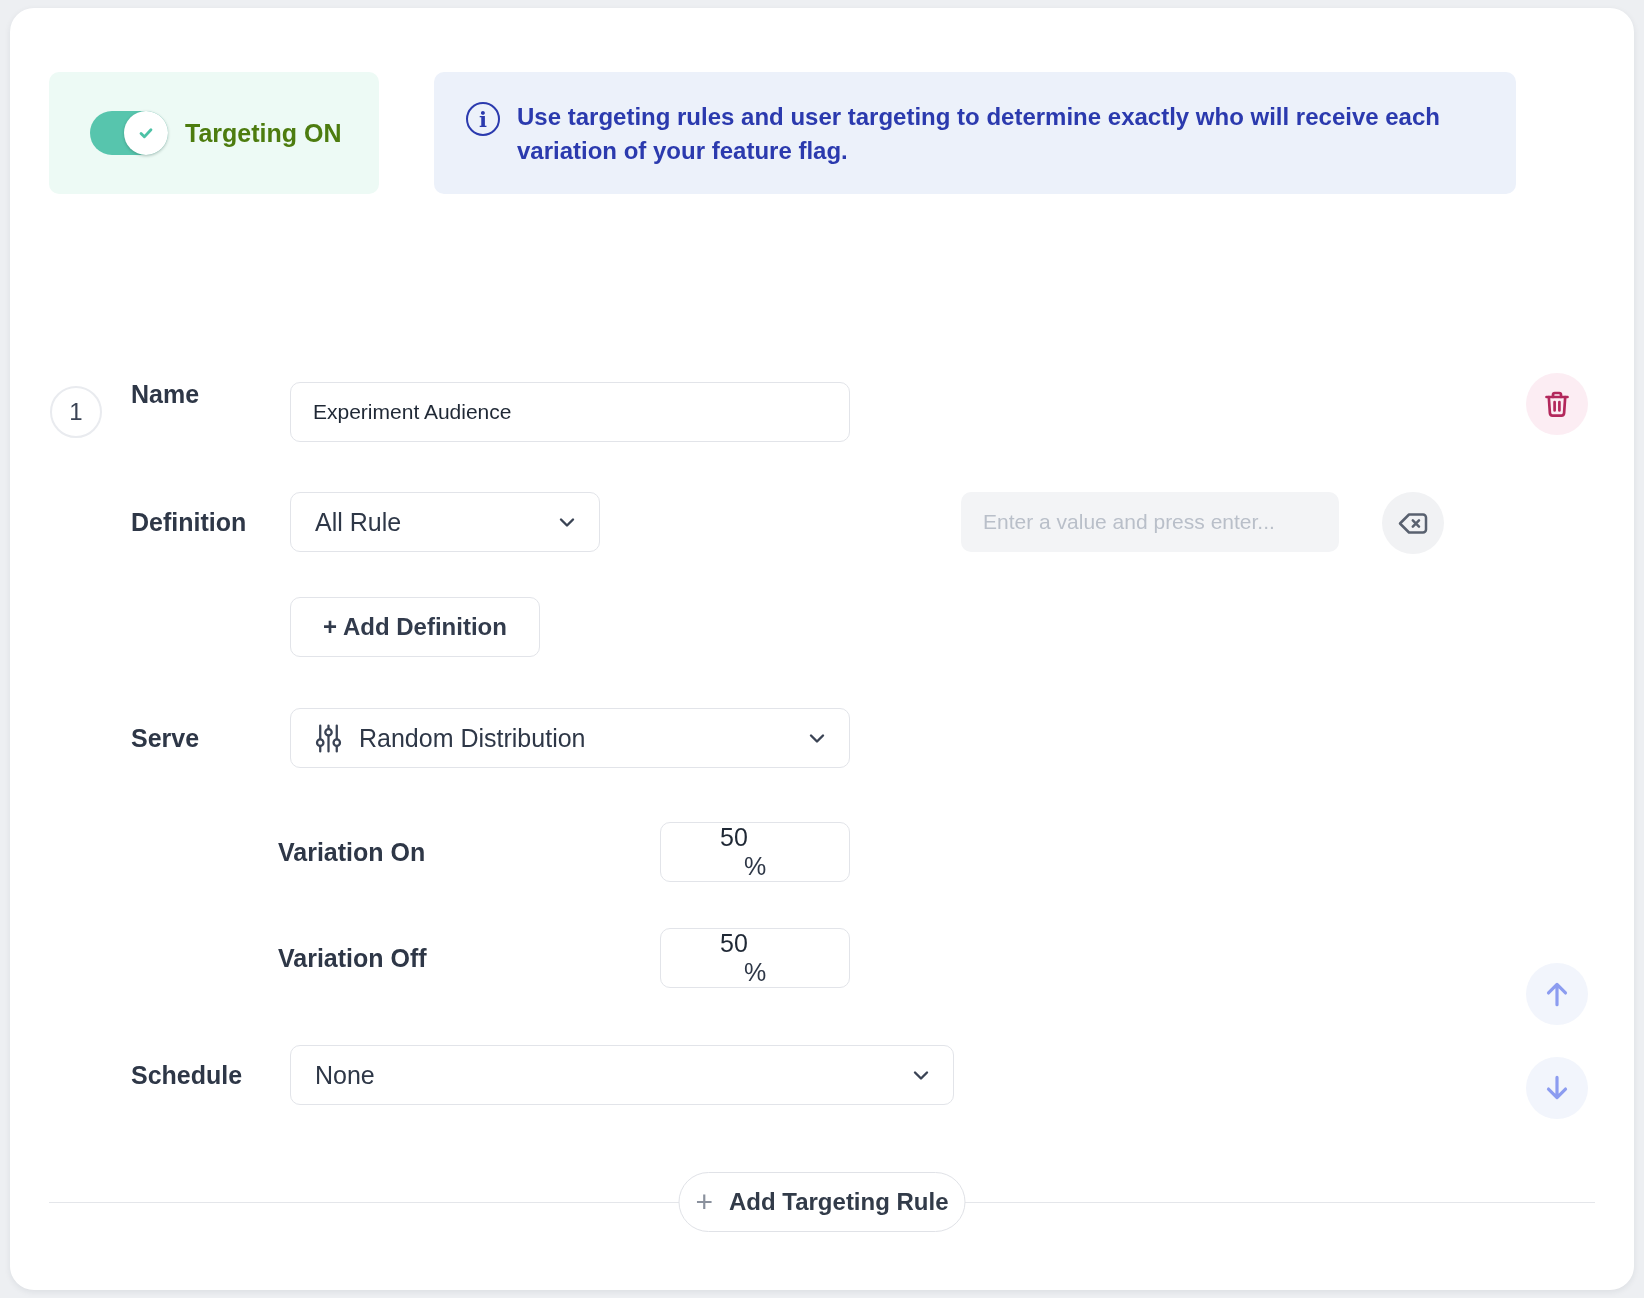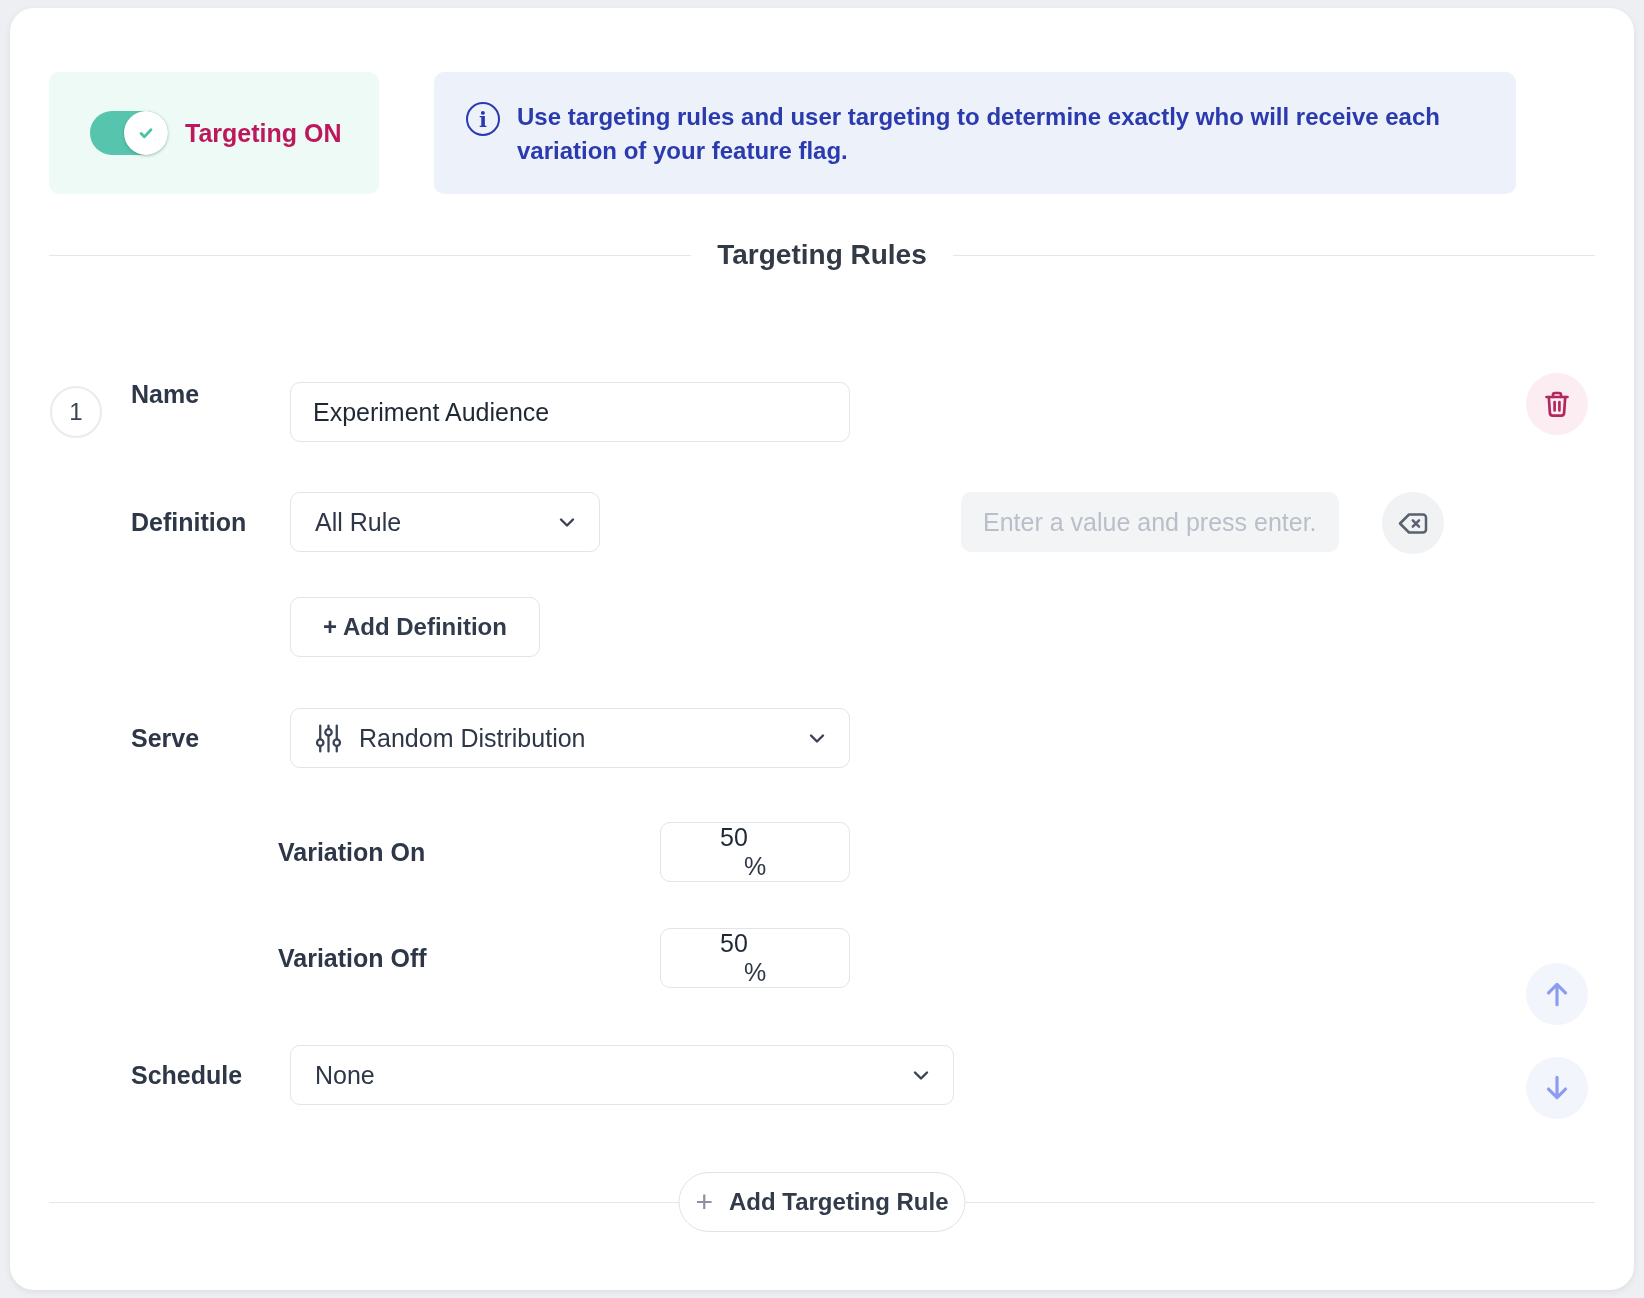--- a/index.html
+++ b/index.html
@@ -25,21 +25,21 @@
   .toggle {
     position:relative; width:78px; height:44px; border-radius:22px;
     background:#57c5ad; cursor:pointer; flex:0 0 auto;
   }
   .toggle .knob {
     position:absolute; right:0px; top:0px; width:44px; height:44px;
     border-radius:50%; background:#ffffff;
     box-shadow:0 1px 3px rgba(20,60,50,0.3);
     display:flex; align-items:center; justify-content:center;
   }
-  .toggle-label { font-size:25px; font-weight:600; color:#be185d; }
+  .toggle-label { font-size:25px; font-weight:600; color:#4d7c0f; }
   .info-banner {
     position:absolute; left:424px; top:64px; width:1082px; height:122px;
     background:#ecf1fa; border-radius:10px;
     display:flex; align-items:flex-start; padding:28px 0 0 32px; gap:17px;
   }
   .info-icon {
     width:34px; height:34px; border:2.5px solid #2b3aae; border-radius:50%;
     color:#2b3aae; font-family:"DejaVu Serif", serif; font-weight:700;
     font-size:21px; display:flex; align-items:center; justify-content:center;
     flex:0 0 auto; margin-top:2px; font-style:normal;
@@ -62,21 +62,21 @@
     font-size:25px; color:#1f2835;
   }
   .select {
     display:flex; align-items:center; justify-content:space-between;
     padding:0 20px 0 24px; cursor:pointer; color:#2e3747;
   }
   .select .chev { color:#3a4354; display:flex; }
   .select.disabled { border-color:#e7e9ec; color:#c6cad2; cursor:default; }
   .select.disabled .chev { color:#c9cdd5; }
   input.text-input {
-    padding:0 22px; outline:none; font-family:inherit; font-size:25px; color:#1f2835;
+    padding:0 22px; outline:none; font-family:inherit; font-size:21px; color:#1f2835;
   }
   input::placeholder { color:#b9bfc9; }
   .fill-input {
     background:#f3f4f6; border:none;
   }
   .icon-btn {
     position:absolute; width:62px; height:62px; border-radius:50%;
     border:none; display:flex; align-items:center; justify-content:center;
     cursor:pointer; padding:0;
   }
@@ -131,25 +131,20 @@
         </div>
       </div>
       <span class="toggle-label">Targeting ON</span>
     </div>
 
     <div class="info-banner">
       <span class="info-icon">i</span>
       <div class="info-text">Use targeting rules and user targeting to determine exactly who will receive each variation of your feature flag.</div>
     </div>
 
-    <div class="section-head">
-      <div class="rule-line"></div>
-      <div class="section-title">Targeting Rules</div>
-      <div class="rule-line"></div>
-    </div>
 
     <div class="num-badge">1</div>
     <div class="lbl" style="left:121px; top:356px;">Name</div>
     <input class="ctl text-input" style="left: 280px; top: 374px; width: 560px;" value="Experiment Audience">
     <button class="icon-btn" style="left:1516px; top:365px; background:#fcedf3;">
       <span style="display:flex;">
         <svg width="30" height="32" viewBox="0 0 30 32" fill="none" stroke="#b3285c" stroke-width="2.7" stroke-linecap="round" stroke-linejoin="round">
           <path d="M4.5 9 H25.5"></path>
           <path d="M11 9 V6.8 a1.8 1.8 0 0 1 1.8 -1.8 h4.4 a1.8 1.8 0 0 1 1.8 1.8 V9"></path>
           <path d="M6.8 9 l1.1 16.2 a2.6 2.6 0 0 0 2.6 2.4 h9 a2.6 2.6 0 0 0 2.6 -2.4 L23.2 9"></path>

